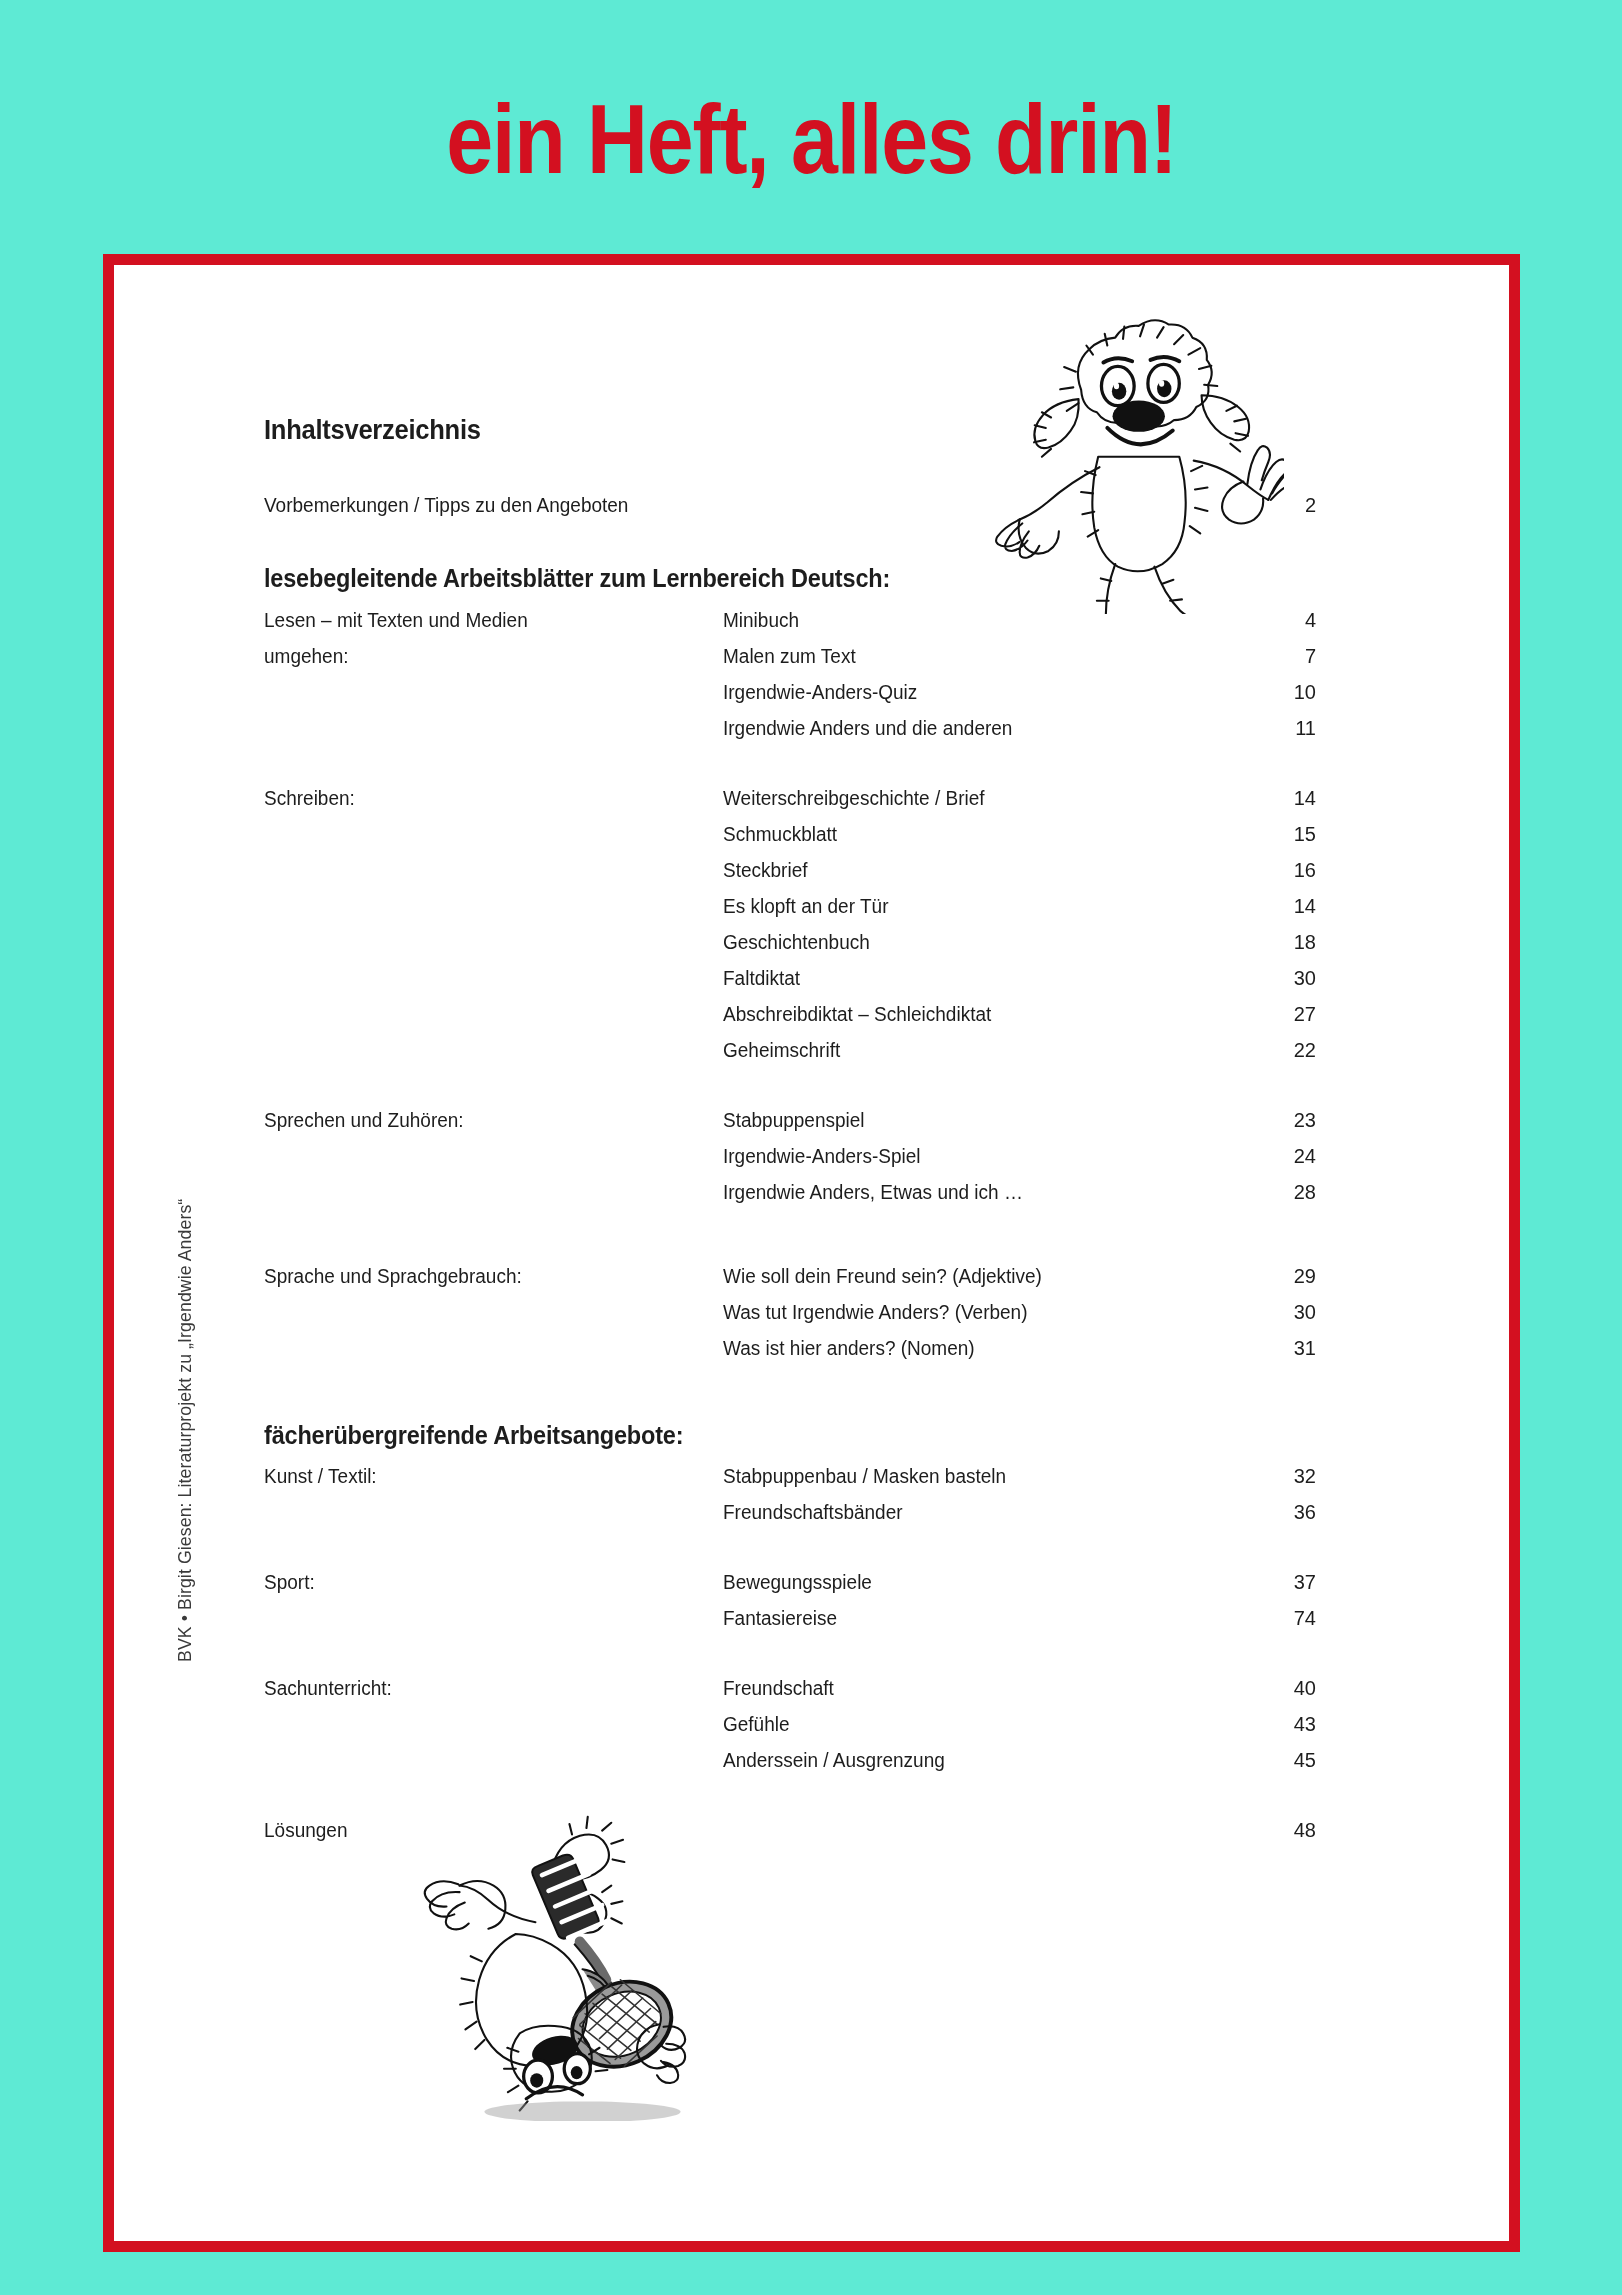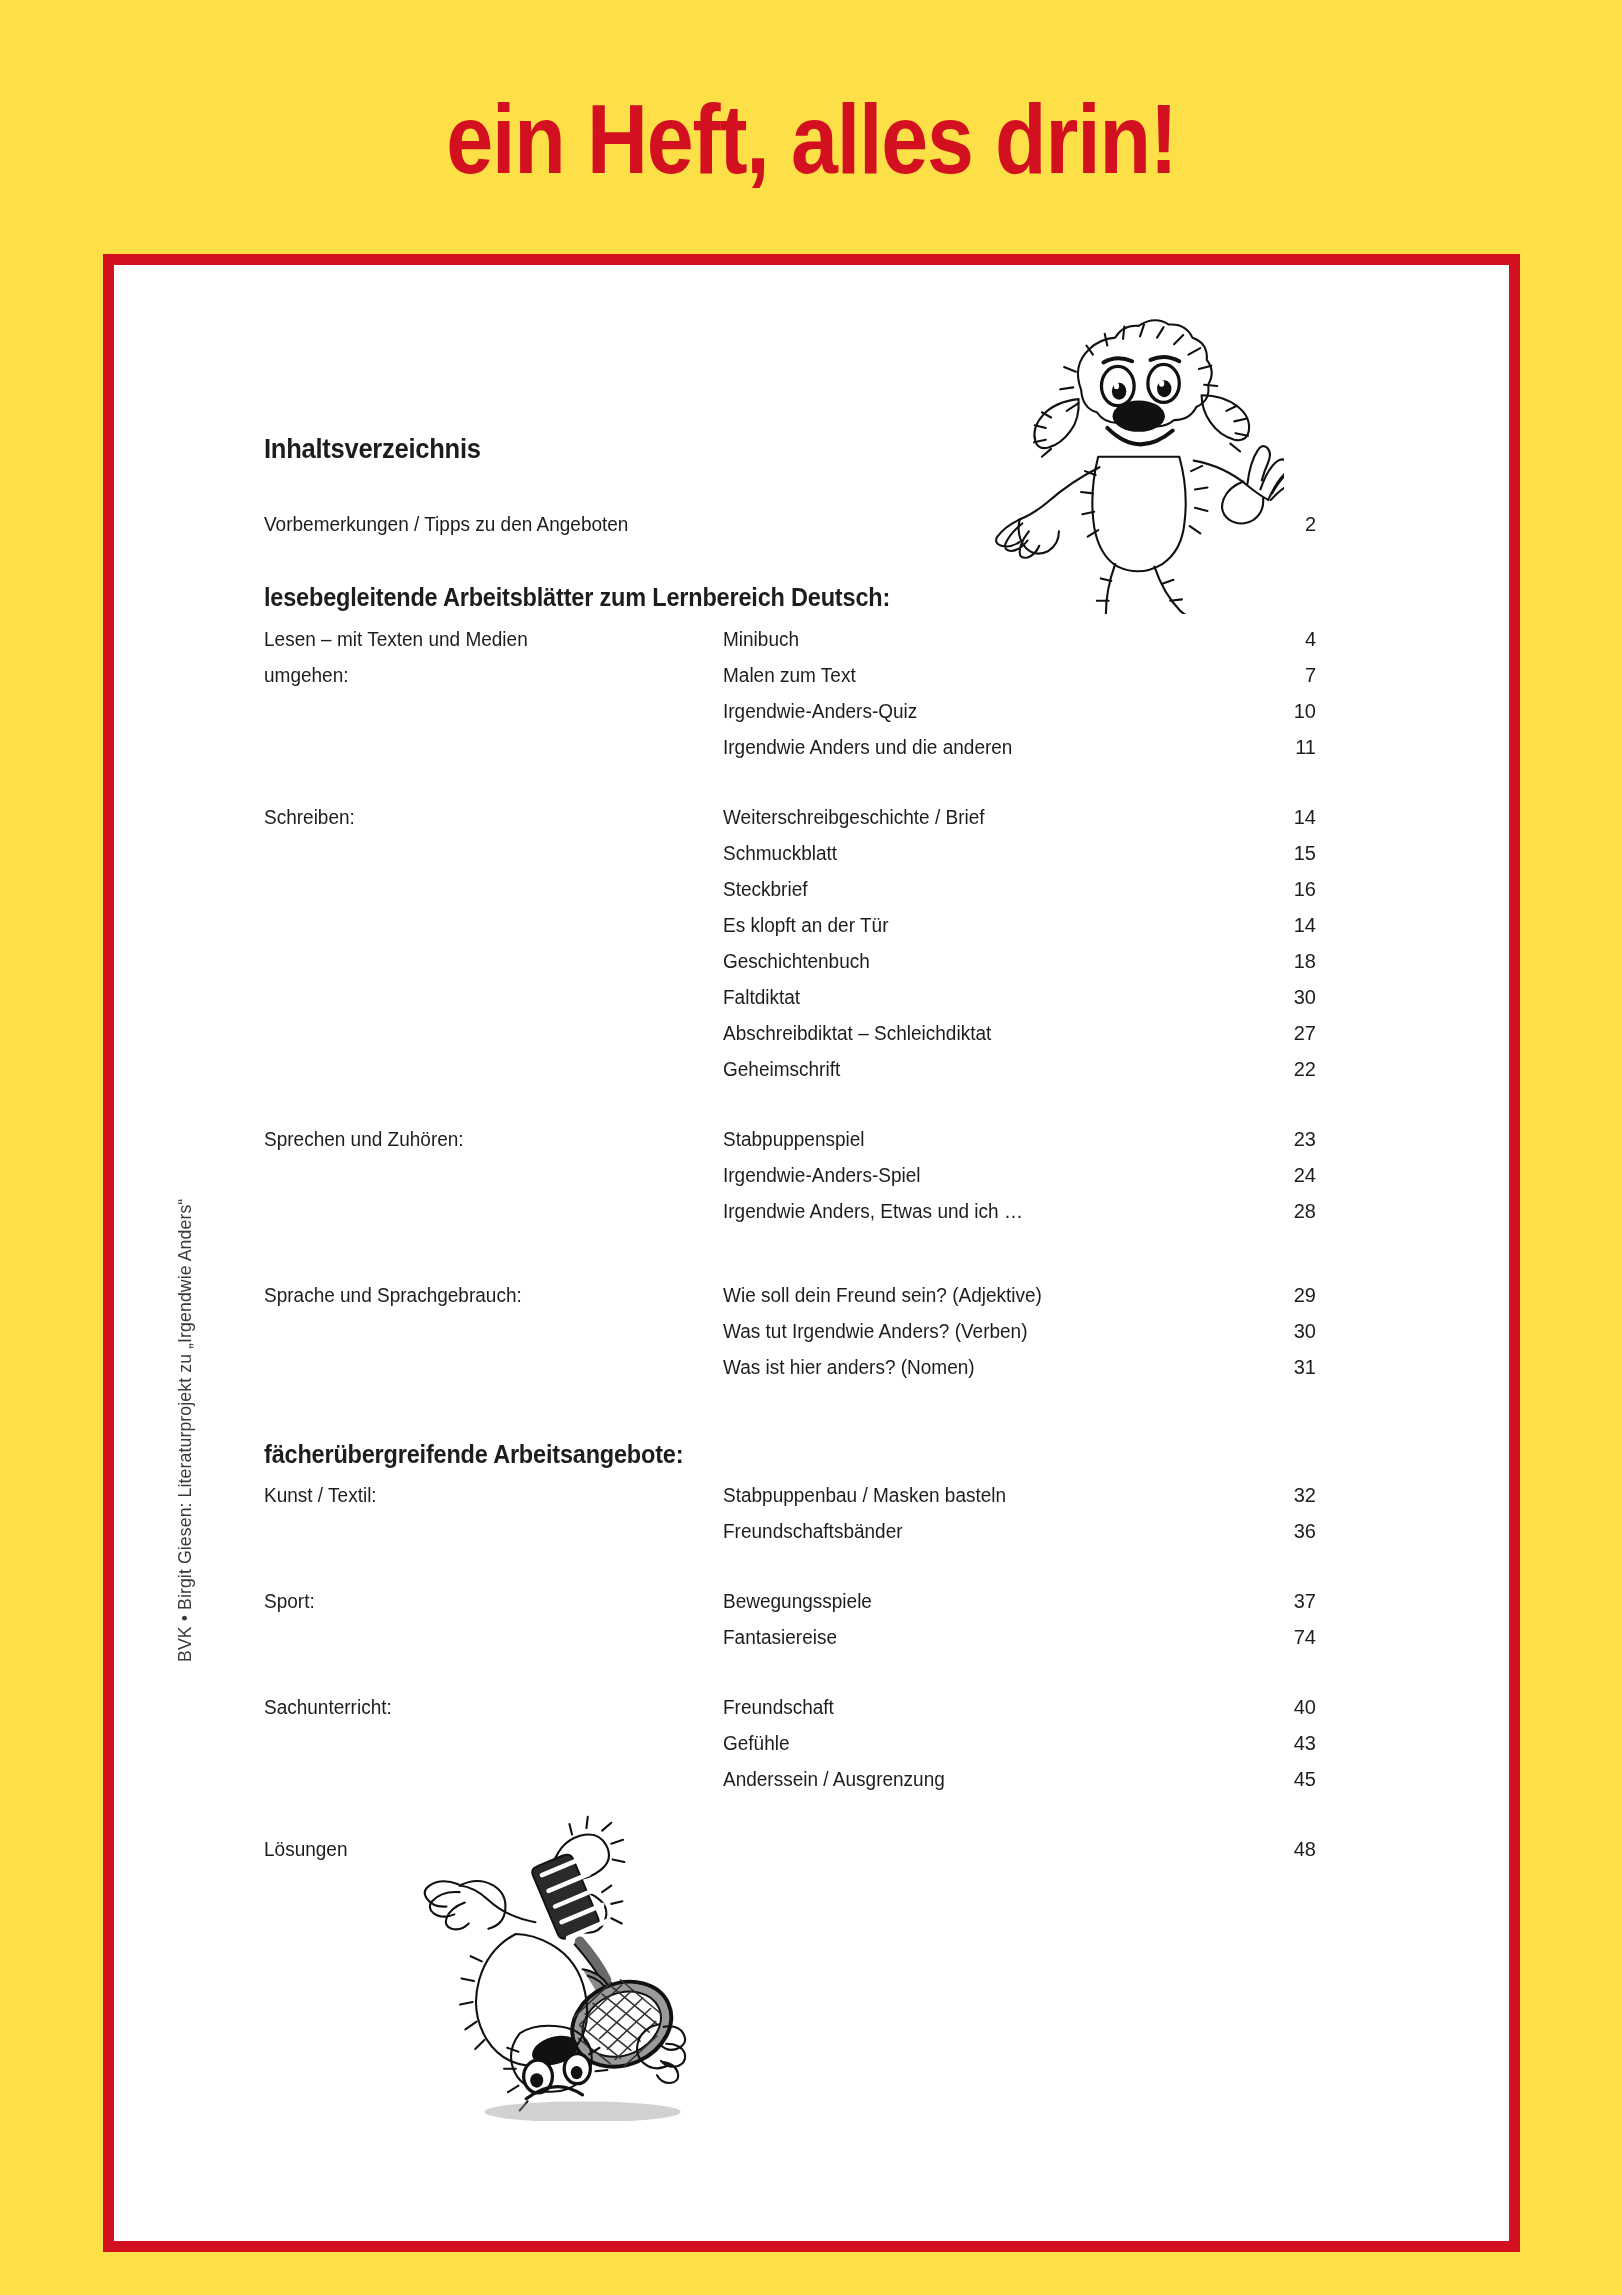--- a/index.html
+++ b/index.html
@@ -8,21 +8,21 @@
     padding: 0;
     background: #ffffff;
   }
   body {
     font-family: "Liberation Sans", sans-serif;
   }
   #page {
     position: relative;
     width: 1623px;
     height: 2295px;
-    background: #fde047;
+    background: #5eead4;
     overflow: hidden;
   }
 
   
   #title {
     position: absolute;
     left: 0;
     top: 90px;
     width: 1623px;
     text-align: center;
@@ -59,21 +59,21 @@
     white-space: nowrap;
     transform: rotate(-90deg);
     transform-origin: left top;
     letter-spacing: 0.1px;
   }
 
   
   #toc {
     position: absolute;
     left: 264px;
-    top: 433px;
+    top: 414px;
     width: 1060px;
   }
   #toc-heading {
     font-size: 27.5px;
     font-weight: bold;
     color: #1d1d1d;
     letter-spacing: -0.3px;
     transform: scaleX(0.93);
     transform-origin: left center;
   }

